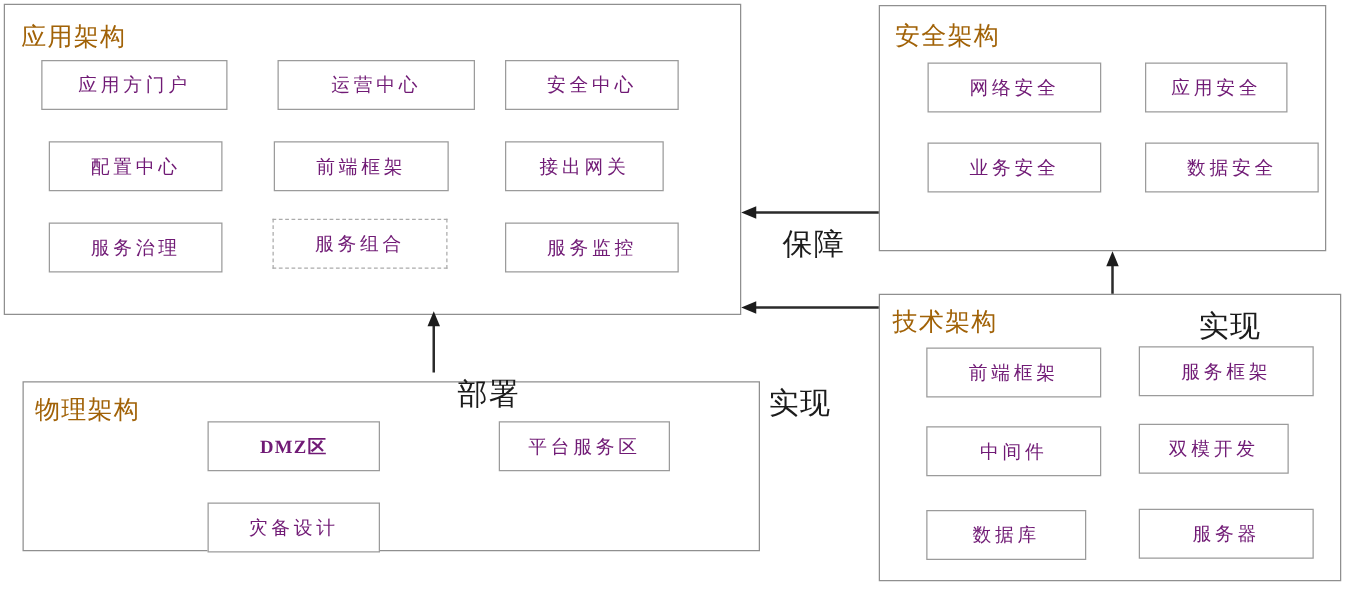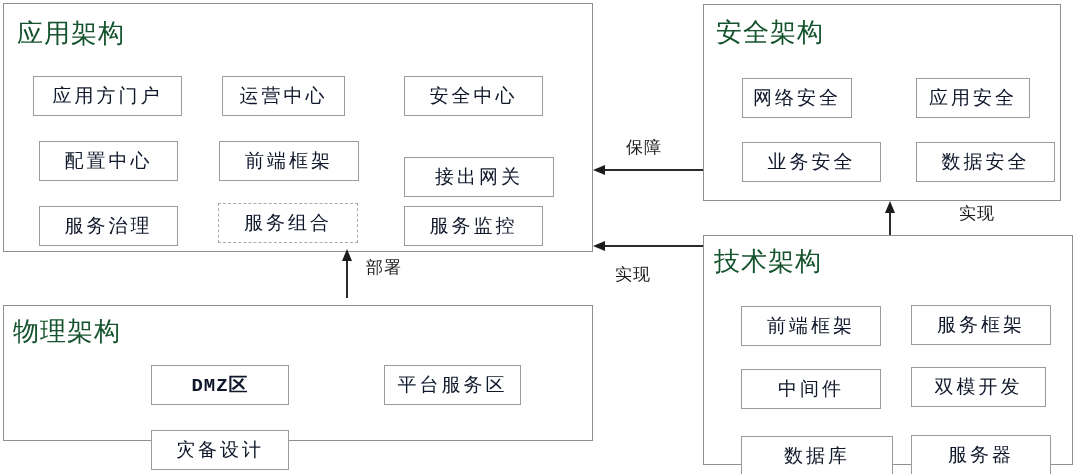--- a/index.html
+++ b/index.html
@@ -19,47 +19,46 @@
     color: #1c1c1c;
   }
   .group {
     position: absolute;
     border: 1.5px solid #8f8f8f;
     background: #ffffff;
     box-sizing: border-box;
   }
   .gtitle {
     position: absolute;
-    font-size: 26px;
+    font-size: 20px;
     letter-spacing: 1px;
-    color: #14532d;
+    color: #a16207;
     white-space: nowrap;
   }
   .box {
     position: absolute;
     height: 40px;
     border: 1.5px solid #9b9b9b;
     background: #ffffff;
     box-sizing: border-box;
     display: flex;
     align-items: center;
     justify-content: center;
-    font-size: 19px;
+    font-size: 15px;
     letter-spacing: 3px;
     white-space: nowrap;
-    color: #0f172a;
-    margin-top: 28px;
+    color: #701a75;
   }
   .box.dashed {
     border: 1.5px dashed #ababab;
   }
   .box.latin-bold {
     font-weight: bold;
     letter-spacing: 1px;
-    font-family: Liberation Mono, monospace;
+    font-family: Liberation Serif, serif;
   }
   .hline {
     position: absolute;
     height: 1.5px;
     background: #2b2b2b;
   }
   .vline {
     position: absolute;
     width: 1.5px;
     background: #2b2b2b;
@@ -73,63 +72,64 @@
   }
   .head-up {
     position: absolute;
     width: 0; height: 0;
     border-left: 5px solid transparent;
     border-right: 5px solid transparent;
     border-bottom: 12px solid #1c1c1c;
   }
   .alabel {
     position: absolute;
-    font-size: 17px;
+    font-size: 24px;
     letter-spacing: 1px;
     color: #1c1c1c;
     white-space: nowrap;
+    margin-top: 43px;
   }
 </style>
 </head>
 <body>
 
 <div class="canvas">
 
   <section class="group" style="left:3px; top:3px; width:590px; height:249px">
     <div class="gtitle" style="left:13px; top:12px">应用架构</div>
     <div class="box" style="left:29px; top:44px; width:149px">应用方门户</div>
-    <div class="box" style="left:218px; top:44px; width:123px">运营中心</div>
+    <div class="box" style="left:218px; top:44px; width:158px">运营中心</div>
     <div class="box" style="left:400px; top:44px; width:139px">安全中心</div>
     <div class="box" style="left:35px; top:109px; width:139px">配置中心</div>
     <div class="box" style="left:215px; top:109px; width:140px">前端框架</div>
-    <div class="box" style="left:400px; top:125px; width:150px">接出网关</div>
+    <div class="box" style="left:400px; top:109px; width:127px">接出网关</div>
     <div class="box" style="left:35px; top:174px; width:139px">服务治理</div>
     <div class="box dashed" style="left:214px; top:171px; width:140px">服务组合</div>
     <div class="box" style="left:400px; top:174px; width:139px">服务监控</div>
   </section>
 
   <section class="group" style="left:703px; top:4px; width:358px; height:197px">
     <div class="gtitle" style="left:12px; top:10px">安全架构</div>
-    <div class="box" style="left:38px; top:45px; width:110px">网络安全</div>
+    <div class="box" style="left:38px; top:45px; width:139px">网络安全</div>
     <div class="box" style="left:212px; top:45px; width:114px">应用安全</div>
     <div class="box" style="left:38px; top:109px; width:139px">业务安全</div>
     <div class="box" style="left:212px; top:109px; width:139px">数据安全</div>
   </section>
 
   <section class="group" style="left:703px; top:235px; width:370px; height:230px">
     <div class="gtitle" style="left:10px; top:8px">技术架构</div>
     <div class="box" style="left:37px; top:42px; width:140px">前端框架</div>
     <div class="box" style="left:207px; top:41px; width:140px">服务框架</div>
     <div class="box" style="left:37px; top:105px; width:140px">中间件</div>
-    <div class="box" style="left:207px; top:103px; width:135px">双模开发</div>
-    <div class="box" style="left:37px; top:172px; width:152px">数据库</div>
+    <div class="box" style="left:207px; top:103px; width:120px">双模开发</div>
+    <div class="box" style="left:37px; top:172px; width:128px">数据库</div>
     <div class="box" style="left:207px; top:171px; width:140px">服务器</div>
   </section>
 
-  <section class="group" style="left:3px; top:305px; width:590px; height:136px">
+  <section class="group" style="left:18px; top:305px; width:590px; height:136px">
     <div class="gtitle" style="left:9px; top:8px">物理架构</div>
     <div class="box latin-bold" style="left:147px; top:31px; width:138px">DMZ区</div>
     <div class="box" style="left:380px; top:31px; width:137px">平台服务区</div>
     <div class="box" style="left:147px; top:96px; width:138px">灾备设计</div>
   </section>
 
   <div class="hline" style="left:604px; top:169px; width:99px"></div>
   <div class="head-left" style="left:593px; top:165px"></div>
   <div class="alabel" style="left:626px; top:136px">保障</div>
 

